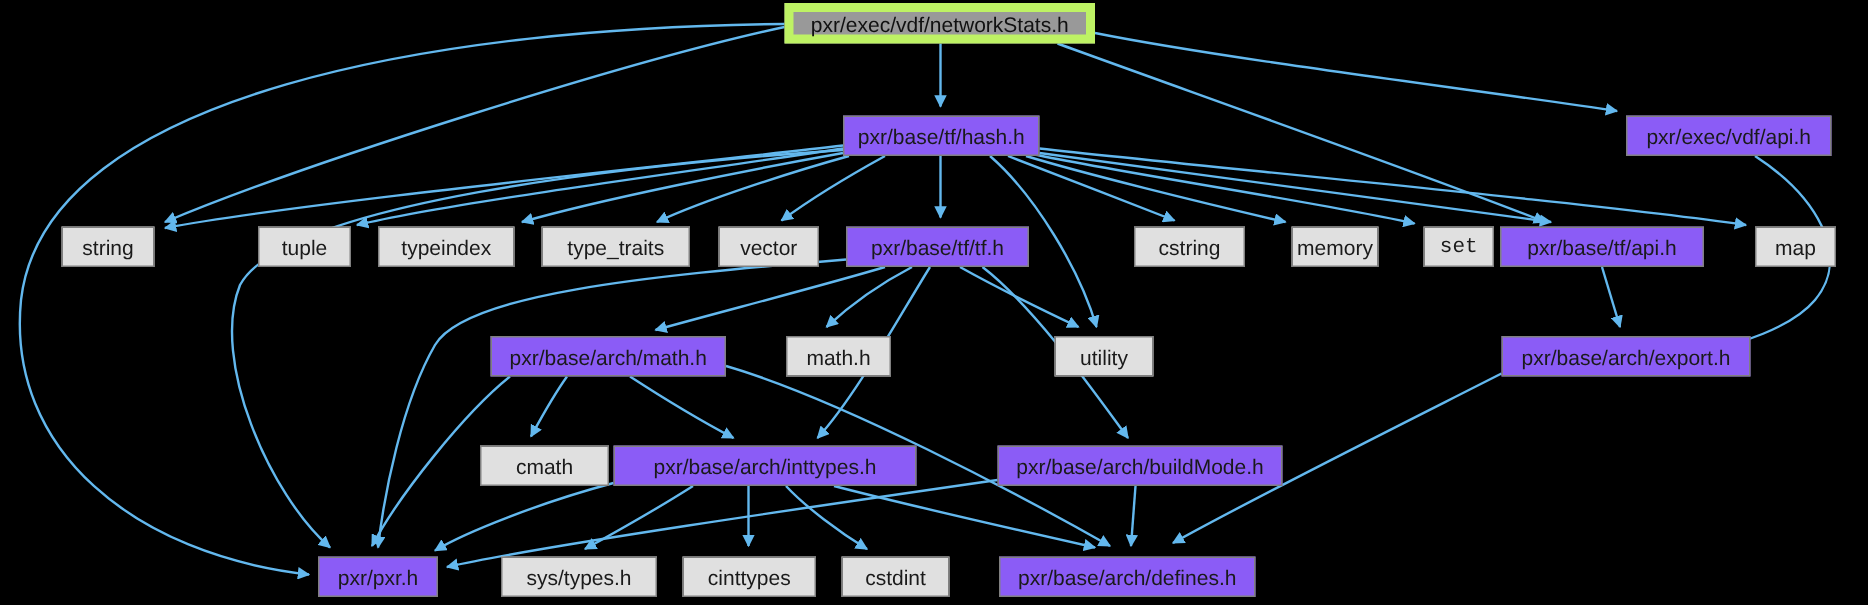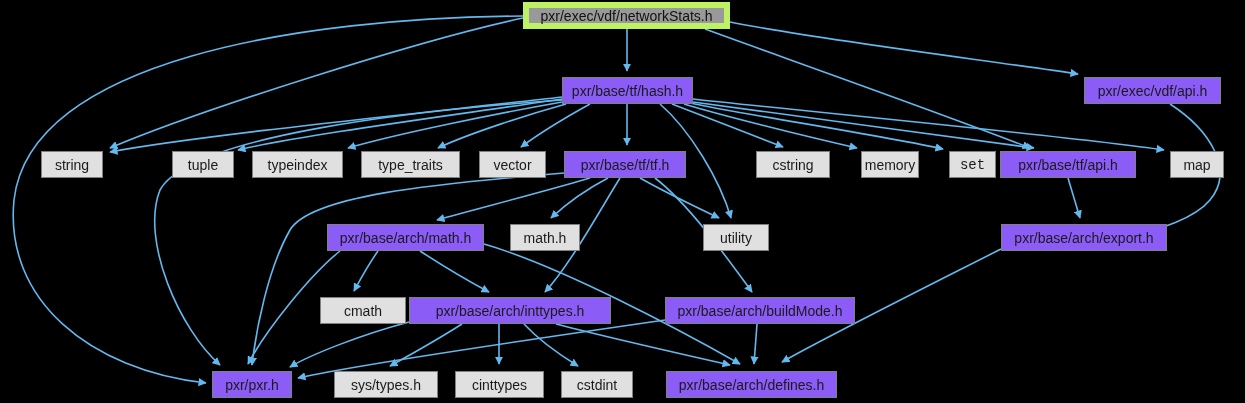--- a/index.html
+++ b/index.html
@@ -103,21 +103,21 @@
       </div>
       <div class="node n-local" style="left: 1000px; top: 151px; width: 136px; height: 27px; font-size: 14px;">
         <span>pxr/base/tf/api.h</span>
       </div>
       <div class="node n-sys" style="left: 1170px; top: 151px; width: 54px; height: 27px; font-size: 14px;">
         <span>map</span>
       </div>
       <div class="node n-local" style="left: 327px; top: 224px; width: 157px; height: 27px; font-size: 14px;">
         <span>pxr/base/arch/math.h</span>
       </div>
-      <div class="node n-sys" style="left: 510px; top: 224px; width: 70px; height: 27px; font-size: 14px;">
+      <div class="node n-sys" style="left: 524px; top: 224px; width: 70px; height: 27px; font-size: 14px;">
         <span>math.h</span>
       </div>
       <div class="node n-sys" style="left: 703px; top: 224px; width: 66px; height: 27px; font-size: 14px;">
         <span>utility</span>
       </div>
       <div class="node n-local" style="left: 1001px; top: 224px; width: 166px; height: 27px; font-size: 14px;">
         <span>pxr/base/arch/export.h</span>
       </div>
       <div class="node n-sys" style="left: 320px; top: 297px; width: 86px; height: 27px; font-size: 14px;">
         <span>cmath</span>

